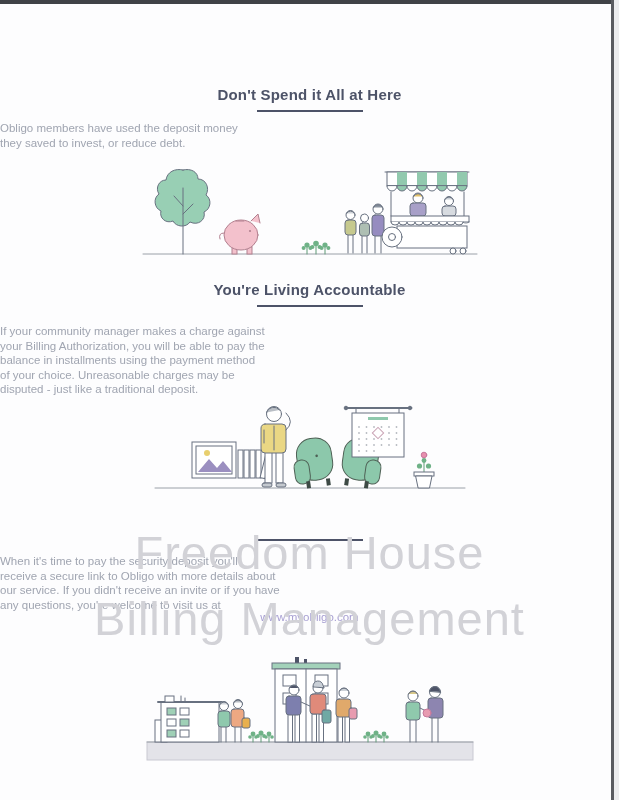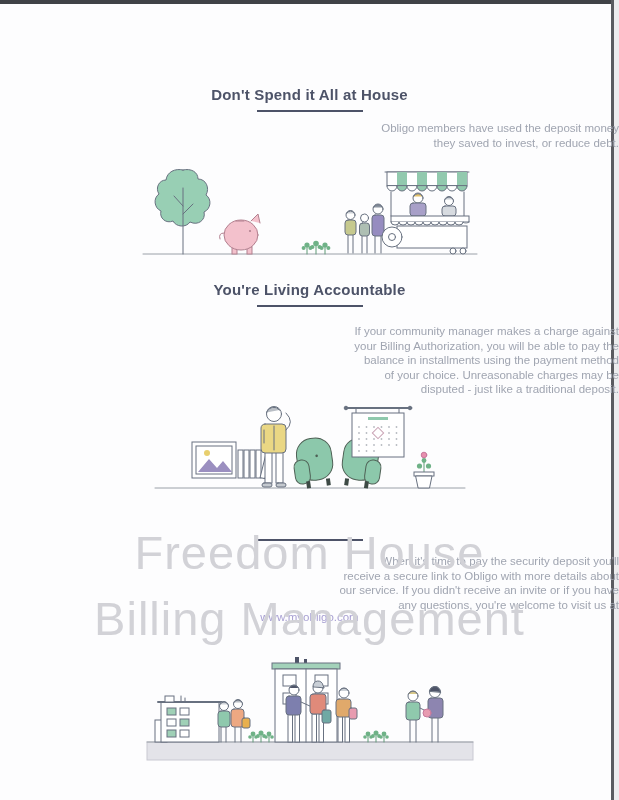--- a/index.html
+++ b/index.html
@@ -12,21 +12,21 @@
   .scan-edge-right2{position:absolute;left:614px;top:0;width:5px;height:800px;background:#ececee;}
   .section-heading{
     position:absolute;left:0;width:619px;text-align:center;
     font-size:15px;font-weight:bold;color:#4d5368;letter-spacing:.2px;
   }
   .heading-rule{
     position:absolute;left:50%;transform:translateX(-50%);
     width:106px;height:2px;background:#4d5368;
   }
   .section-body{
-    position:absolute;left:0;width:619px;text-align:right;
+    position:absolute;left:0;width:619px;text-align:left;
     font-size:11.5px;line-height:14.5px;color:#a0a5b1;white-space:pre-line;
   }
   .site-link{
     position:absolute;left:0;width:619px;text-align:center;
     font-size:11.5px;color:#a79fd2;
   }
   .illustration{position:absolute;}
   .watermark{
     position:absolute;left:0;top:520px;width:619px;text-align:center;
     font-size:47px;line-height:66px;font-weight:300;letter-spacing:1px;
@@ -35,21 +35,21 @@
 </style>
 </head>
 <body>
 
 <div class="page">
 
   <div class="scan-edge-top"></div>
   <div class="scan-edge-right"></div>
   <div class="scan-edge-right2"></div>
 
-  <div class="section-heading" style="top:86px">Don't Spend it All at House</div>
+  <div class="section-heading" style="top:86px">Don't Spend it All at Here</div>
   <div class="heading-rule" style="top:110px"></div>
   <div class="section-body" style="top:121px">Obligo members have used the deposit money
 they saved to invest, or reduce debt.</div>
 
   <svg class="illustration" style="left:135px;top:160px" width="350" height="108" viewBox="0 0 350 108">
     <g stroke="#687180" stroke-width="1" fill="none" stroke-linecap="round">
 
       <line x1="8" y1="94" x2="342" y2="94" stroke="#9aa0a8"></line>
 
       <g>

